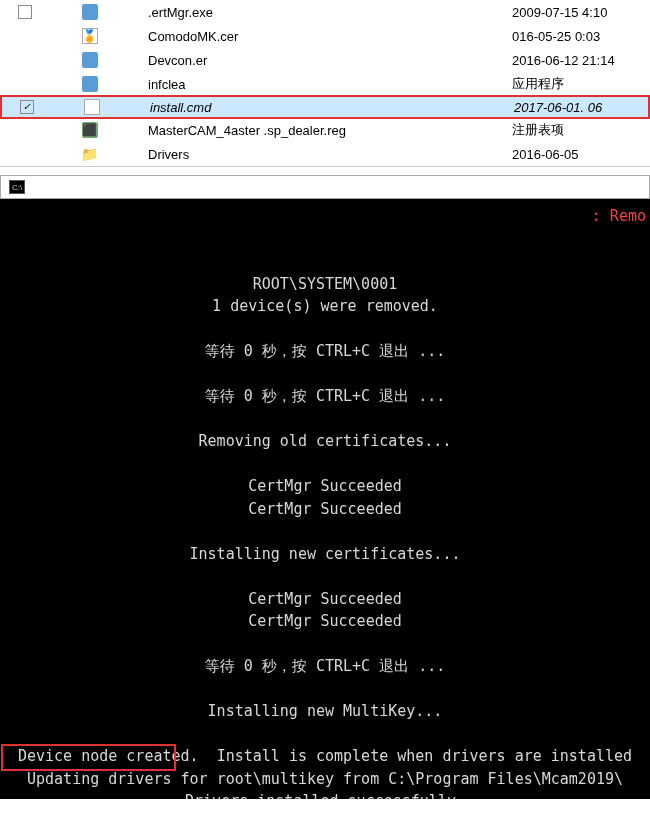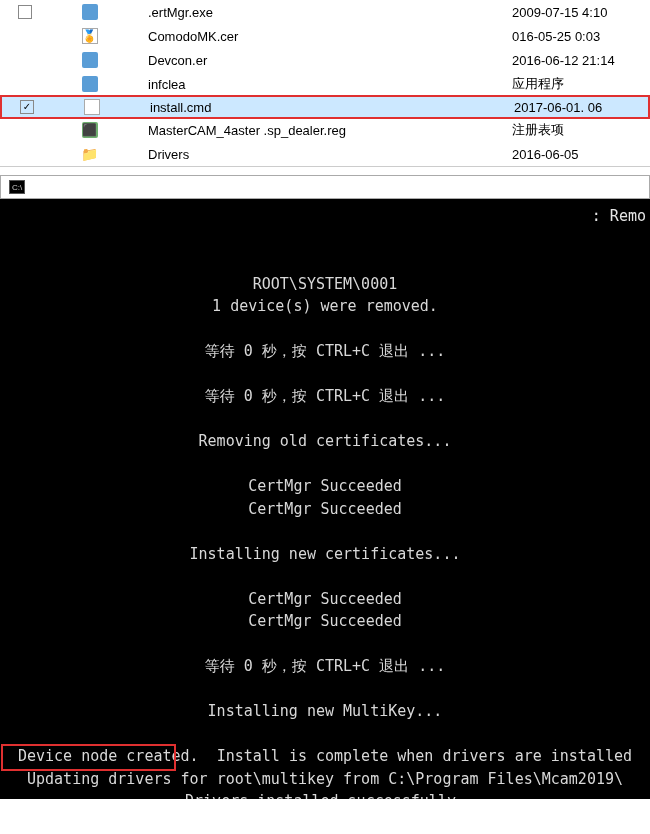--- a/index.html
+++ b/index.html
@@ -21,20 +21,21 @@
       padding: 3px 18px;
       height: 24px;
       position: relative;
       gap: 44px;
     }
     .file-row.highlighted {
       background: #cce8ff;
       border: 2px solid #e03030;
       margin: -1px 0;
       z-index: 2;
+      font-style: italic;
     }
     .checkbox {
       width: 14px; height: 14px;
       border: 1px solid #888;
       margin-right: 6px;
       flex-shrink: 0;
     }
     .checkbox.checked::after {
       content: "✓";
       font-size: 10px;
@@ -118,21 +119,21 @@
       left: 1px;
       bottom: 28px;
       width: 175px;
       height: 27px;
       pointer-events: none;
     }
     .remove-tag {
       position: absolute;
       right: 4px;
       top: 6px;
-      color: #e5e5e5;
+      color: #ef4444;
     }
   </style>
 </head>
 <body>
 
 <div class="file-list">
 
 <div class="file-row">
       <span class="checkbox"></span>
       <span class="file-icon icon-exe"></span>

